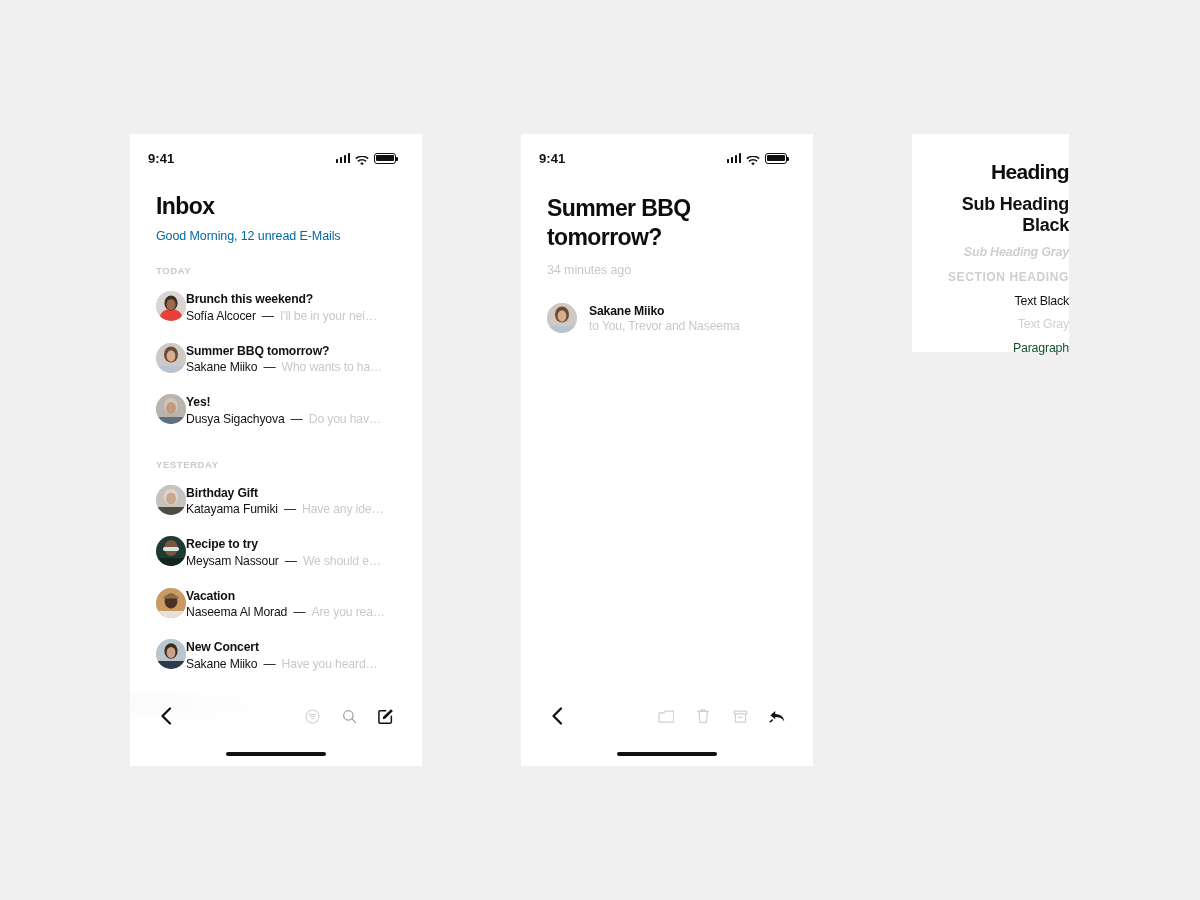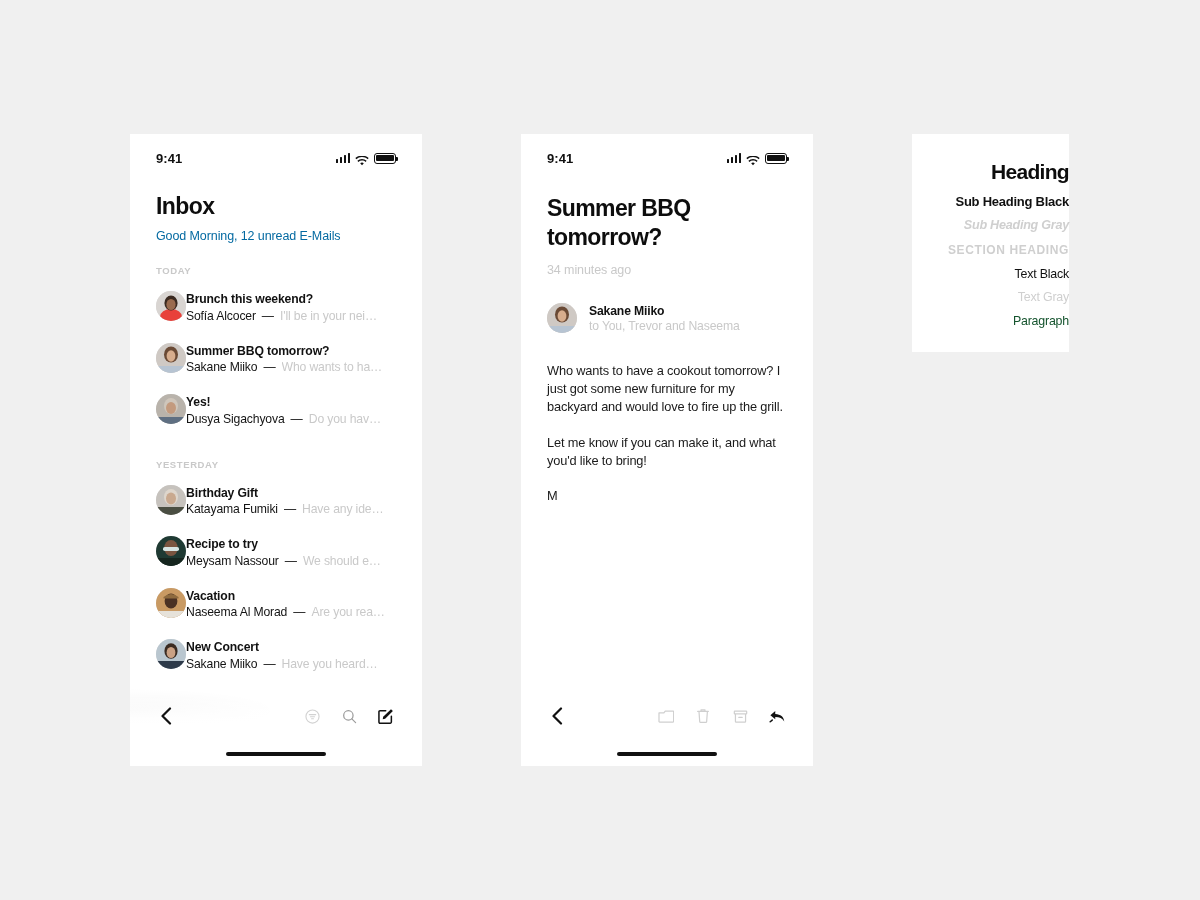--- a/index.html
+++ b/index.html
@@ -16,21 +16,21 @@
     position:absolute;
     background:#ffffff;
     overflow:hidden;
   }
   #phone-inbox  { left:130px; top:134px; width:292px; height:632px; }
   #phone-detail { left:521px; top:134px; width:292px; height:632px; }
 
   
   .statusbar {
     display:flex; align-items:center; justify-content:space-between;
-    padding:14px 26px 0 26px;
+    padding:14px 26px 0 18px;
     height:34px;
   }
   .status-time {
     font-size:13px; font-weight:bold; color:#111; letter-spacing:.1px;
   }
   .status-icons { display:flex; align-items:center; gap:5px; }
   .ic-signal { display:flex; align-items:flex-end; gap:1.5px; height:10px; }
   .ic-signal i { display:block; width:2.5px; background:#111; border-radius:.5px; }
   .ic-signal i:nth-child(1){ height:4px; }
   .ic-signal i:nth-child(2){ height:6px; }
@@ -137,21 +137,21 @@
     font-size:12.8px; line-height:1.42; color:#1a1a1a; letter-spacing:-0.15px;
   }
   .d-body p + p { margin-top:17px; }
 
   
   #type-panel {
     position:absolute; left:912px; top:134px; width:157px; height:218px;
     background:#ffffff; padding:26px 0 0 26px;text-align:right;
   }
   .t-heading   { font-size:21px; font-weight:bold; color:#0d0d0d; letter-spacing:-0.7px; }
-  .t-sub-black { margin-top:10px; font-size:13px; font-weight:bold; color:#111; letter-spacing:-0.25px; }
+  .t-sub-black { margin-top:10px; font-size:18px; font-weight:bold; color:#111; letter-spacing:-0.25px; }
   .t-sub-gray  { margin-top:9px;  font-size:12.6px; font-weight:bold; color:#cfcfcf; letter-spacing:-0.25px;font-style:italic; }
   .t-section   { margin-top:11px; font-size:12px;  font-weight:bold; color:#cfcfcf; letter-spacing:.6px; }
   .t-text-black{ margin-top:10px; font-size:12.4px; color:#111; letter-spacing:-0.2px; }
   .t-text-gray { margin-top:9px;  font-size:12.4px; color:#cfcfcf; letter-spacing:-0.2px; }
   .t-paragraph { margin-top:10px; font-size:12.4px; color:#14532d; letter-spacing:-0.2px; }
 </style>
 </head>
 <body>
 
 <div class="stage">
@@ -402,25 +402,20 @@
             <ellipse cx="15" cy="11.5" rx="7" ry="8" fill="#6a4a35"></ellipse>
             <ellipse cx="15" cy="13" rx="4.4" ry="5.8" fill="#d7ad8d"></ellipse>
           </svg>
       </div>
       <div>
         <div class="d-from-name">Sakane Miiko</div>
         <div class="d-from-to">to You, Trevor and Naseema</div>
       </div>
     </div>
 
-    <div class="d-body">
-      <p>Who wants to have a cookout tomorrow? I just got some new furniture for my backyard and would love to fire up the grill.</p>
-      <p>Let me know if you can make it, and what you'd like to bring!</p>
-      <p>M</p>
-    </div>
 
     <div class="botbar">
       <div class="botbar-inner">
         <button class="tb-btn bot-left">
           <svg width="13" height="18" viewBox="0 0 13 18">
               <path d="M10 1.5 2.5 9l7.5 7.5" fill="none" stroke="#111" stroke-width="2.2" stroke-linecap="round" stroke-linejoin="round"></path>
             </svg>
         </button>
         <div class="bot-spacer"></div>
         <div class="bot-actions">

